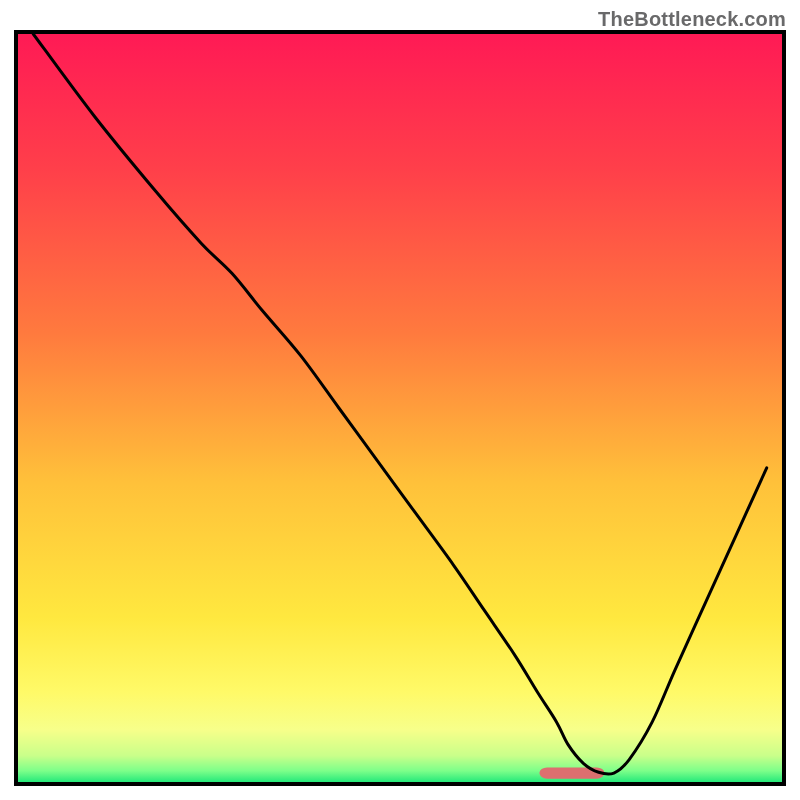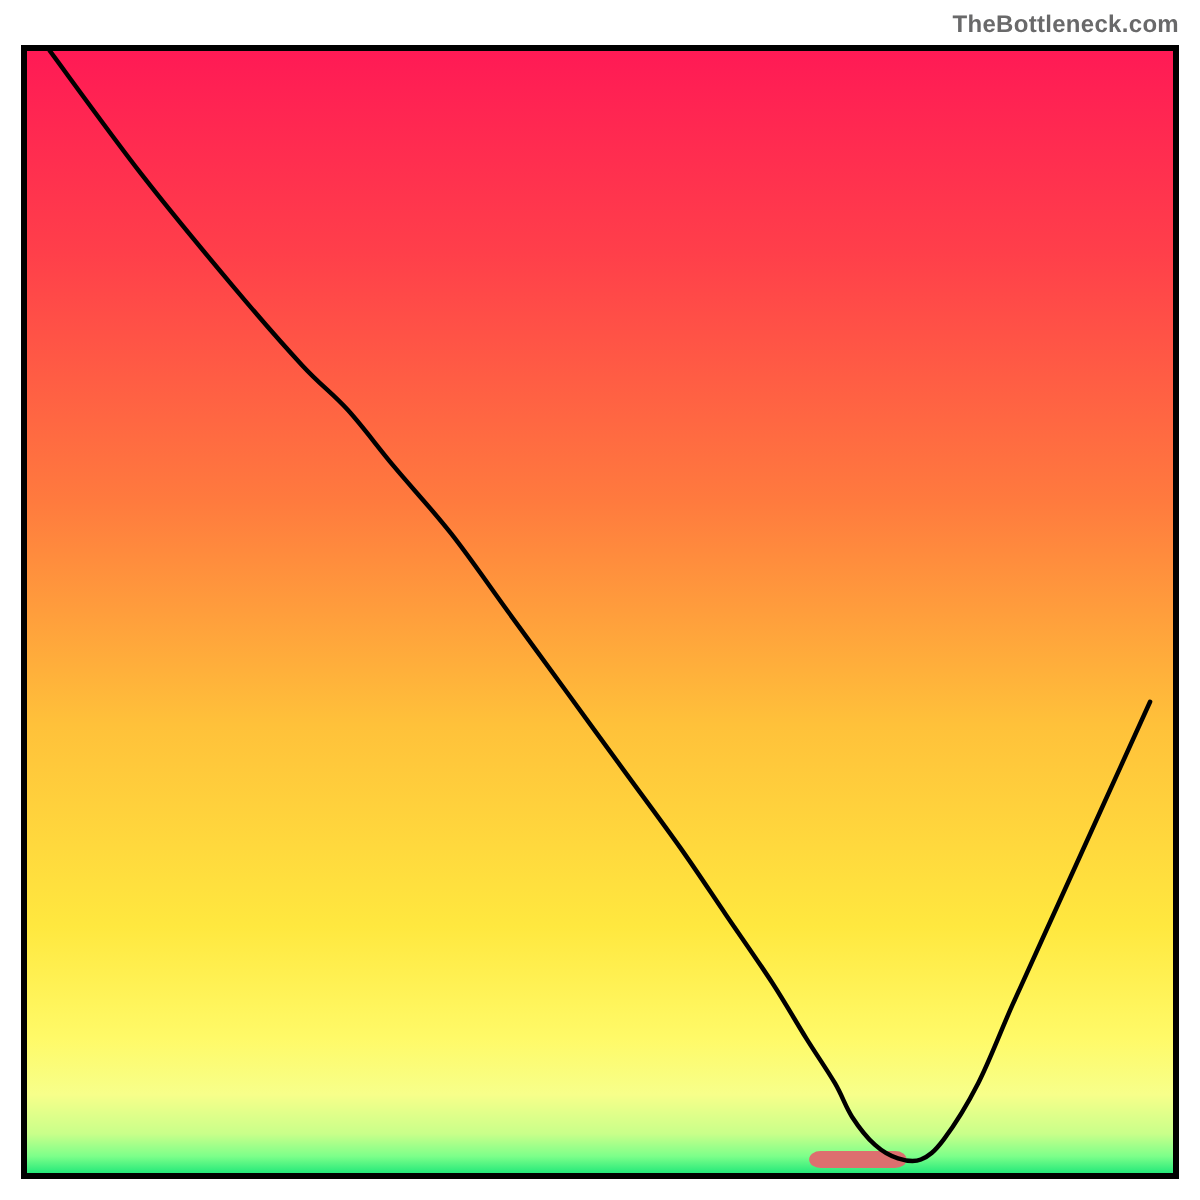--- a/index.html
+++ b/index.html
@@ -13,21 +13,21 @@
   }
   .chart-root {
     position: relative;
     width: 800px;
     height: 800px;
   }
   .watermark {
     position: absolute;
     top: 8px;
     right: 14px;
-    font-size: 16px;
+    font-size: 20px;
     font-weight: 600;
     color: #69696a;
     letter-spacing: 0.2px;
     z-index: 30;
   }
   .plot-frame {
     position: absolute;
     left: 14px;
     top: 30px;
     width: 772px;

